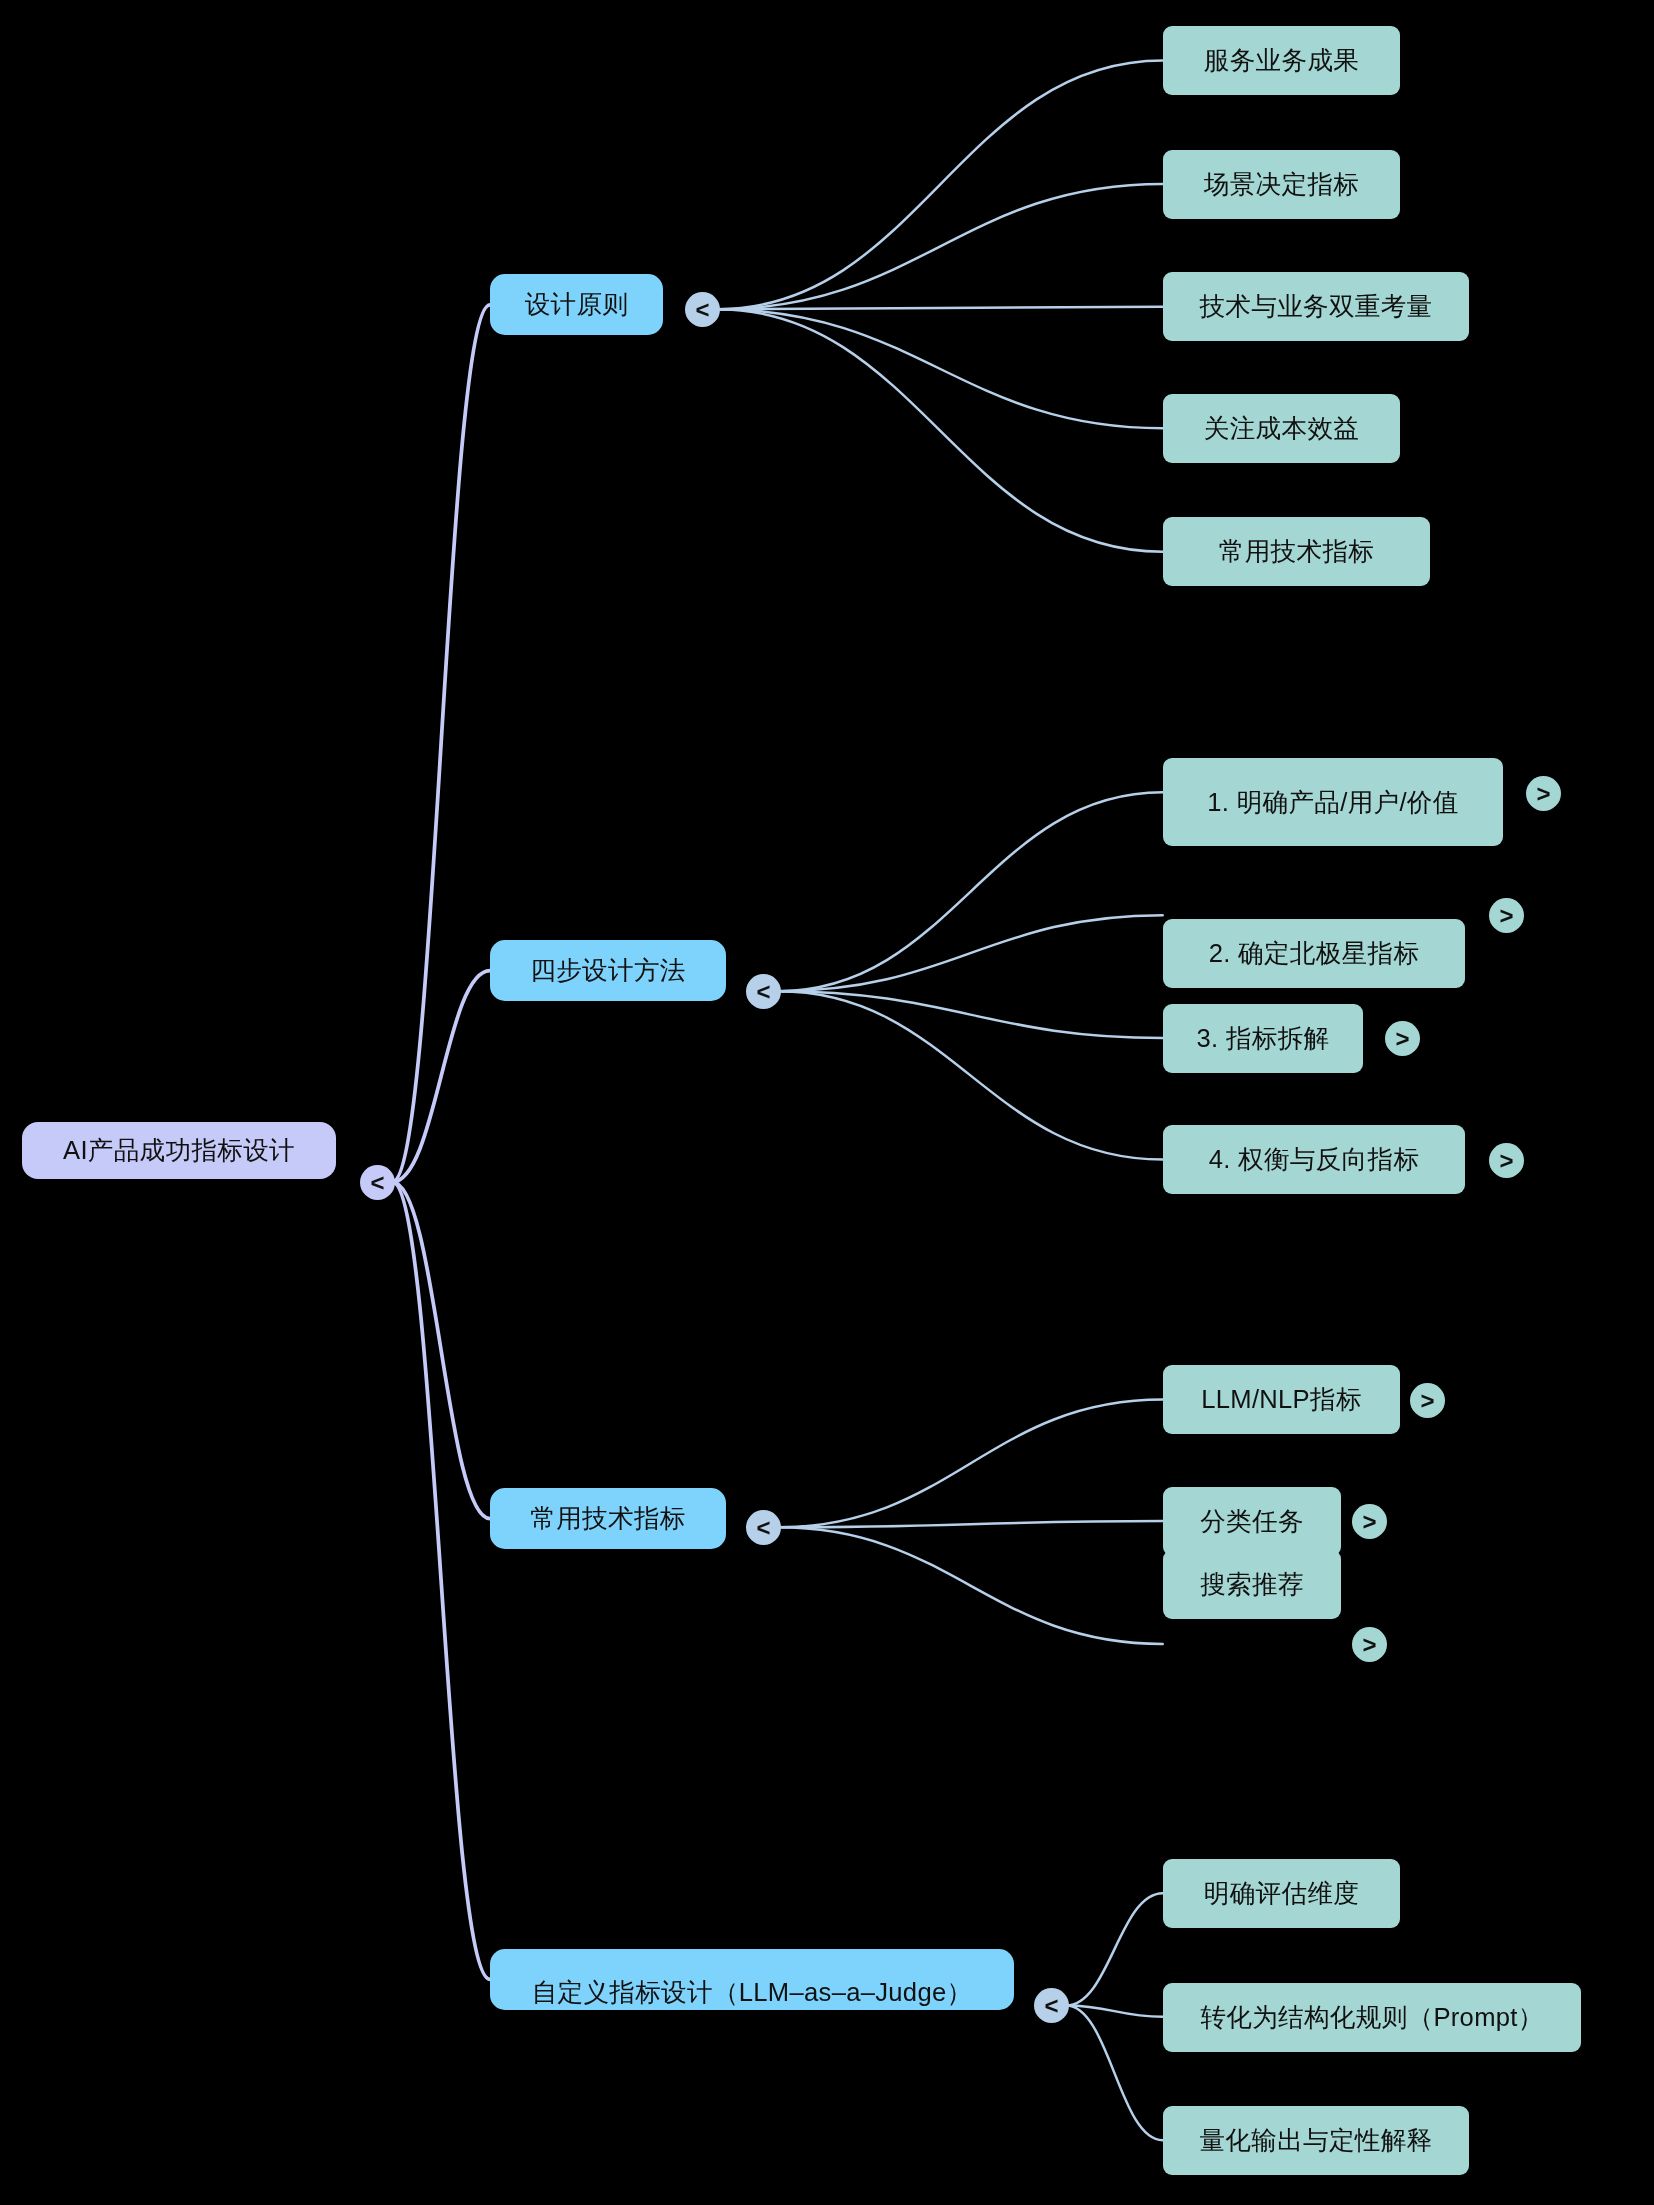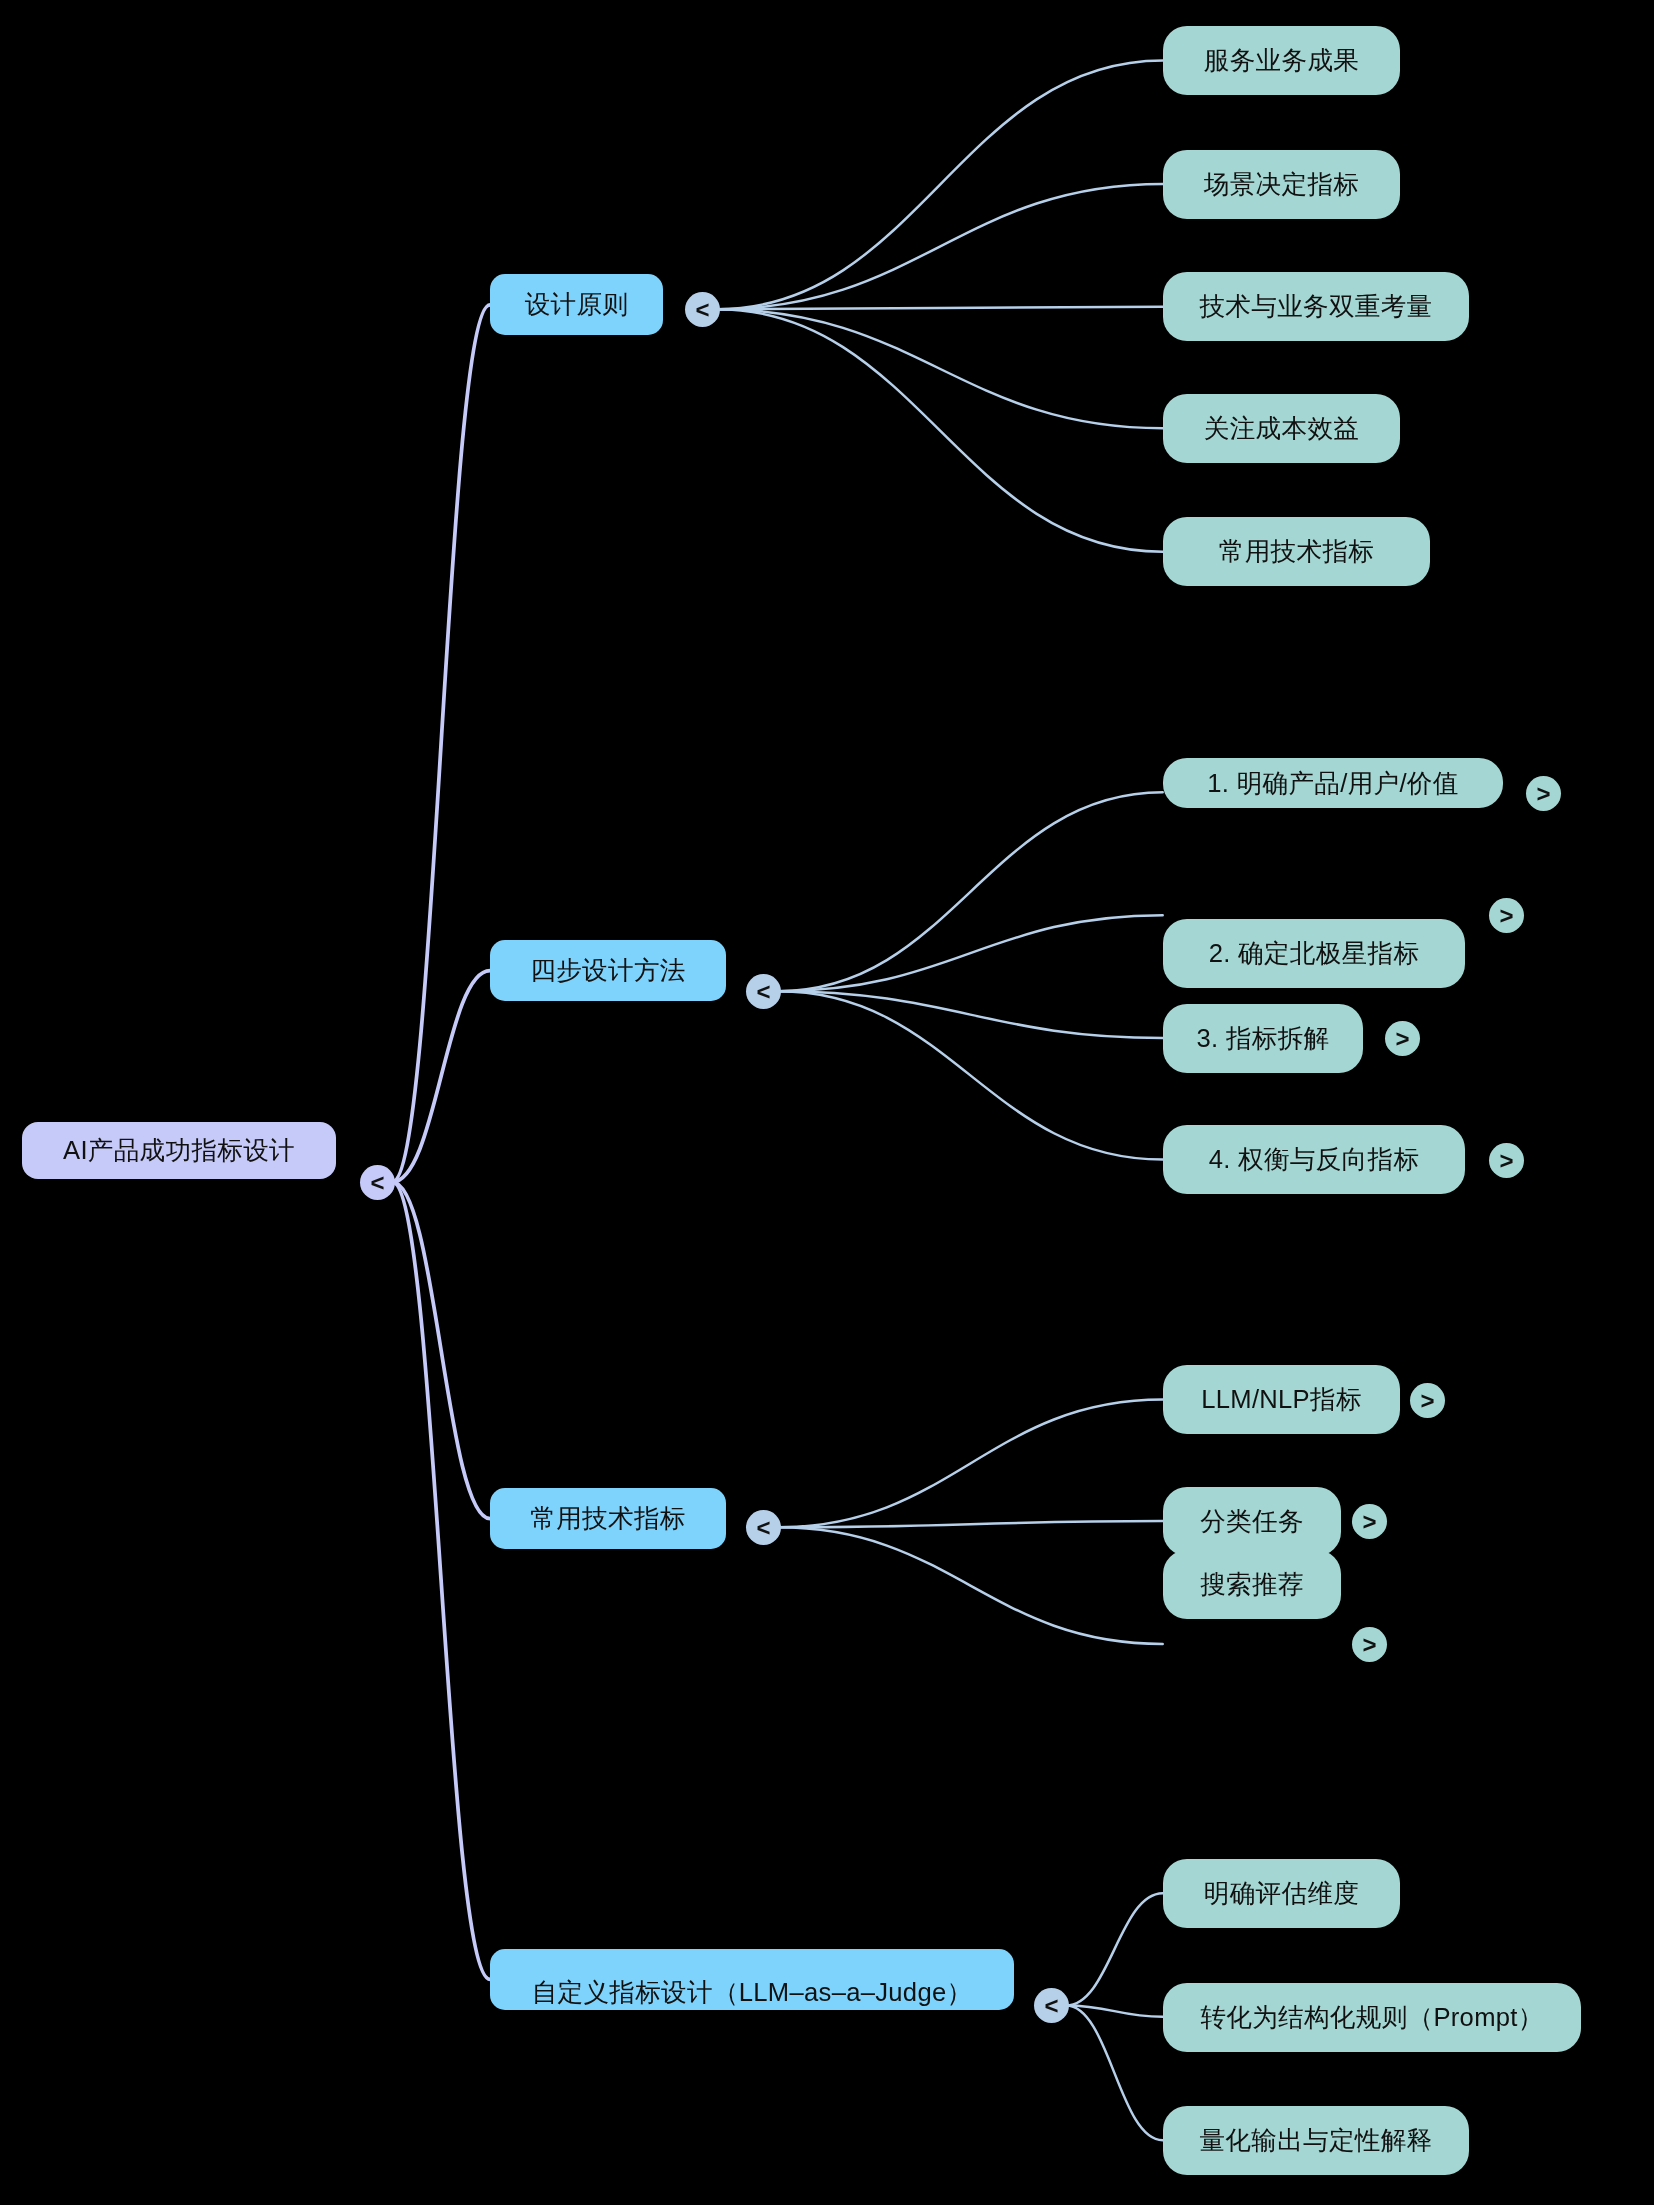--- a/index.html
+++ b/index.html
@@ -40,21 +40,21 @@
     border-radius: 16px;
   }
   .node-branch {
     background: #7dd3fc;
     font-size: 25.6px;
     border-radius: 15px;
   }
   .node-leaf {
     background: #a4d7d3;
     font-size: 25.6px;
-    border-radius: 24px;
+    border-radius: 9px;
   }
   .toggle {
     position: absolute;
     box-sizing: border-box;
     display: flex;
     align-items: center;
     justify-content: center;
     border-radius: 50%;
     color: #111111;
     font-size: 24px;
@@ -117,21 +117,21 @@
       <div class="node node-leaf" style="left: 1163px; top: 394px; width: 237px; height: 69px;">
         <span>关注成本效益</span>
       </div>
       <div class="node node-leaf" style="left: 1163px; top: 517px; width: 267px; height: 69px;">
         <span>常用技术指标</span>
       </div>
       <div class="node node-branch" style="left: 490px; top: 940px; width: 236px; height: 61px;">
         <span>四步设计方法</span>
       </div>
       <div class="toggle toggle-branch" style="left: 746px; top: 974px; width: 35px; height: 35px;">&lt;</div>
-      <div class="node node-leaf" style="left: 1163px; top: 758px; width: 340px; height: 50px;">
+      <div class="node node-leaf" style="left: 1163px; top: 758px; width: 340px; height: 88px;">
         <span>1. 明确产品/用户/价值</span>
       </div>
       <div class="toggle toggle-leaf" style="left: 1526px; top: 776px; width: 35px; height: 35px;">&gt;</div>
       <div class="node node-leaf" style="left: 1163px; top: 881px; width: 302px; height: 69px; margin-top: 38px;">
         <span>2. 确定北极星指标</span>
       </div>
       <div class="toggle toggle-leaf" style="left: 1489px; top: 898px; width: 35px; height: 35px;">&gt;</div>
       <div class="node node-leaf" style="left: 1163px; top: 1004px; width: 200px; height: 69px;">
         <span>3. 指标拆解</span>
       </div>

